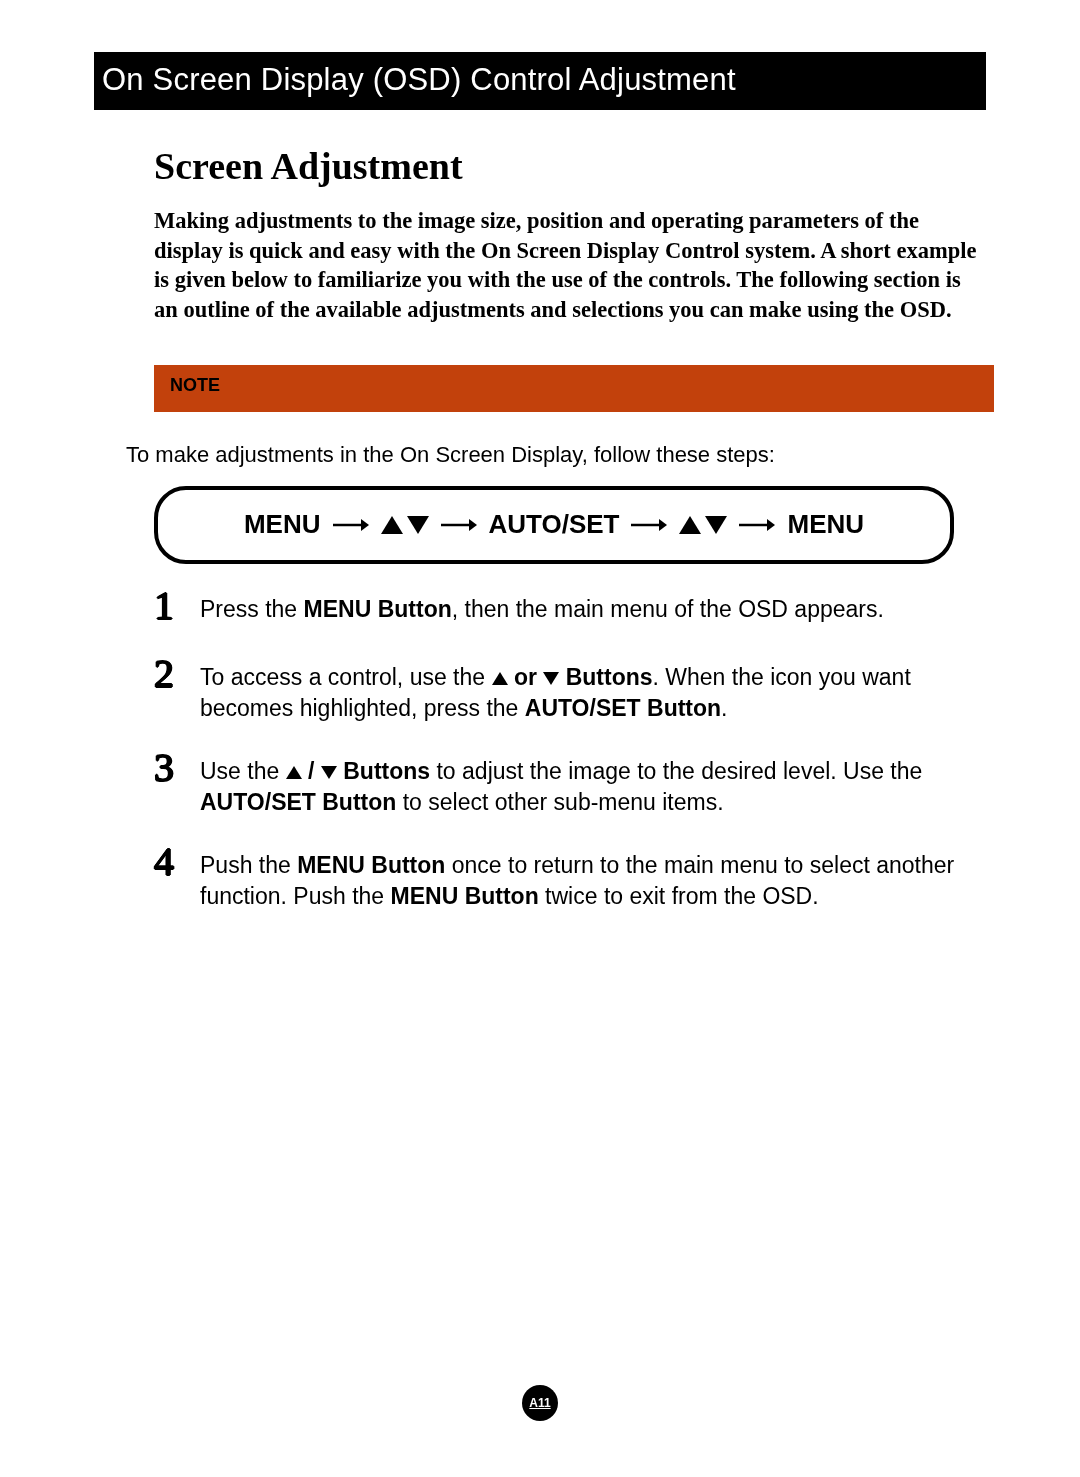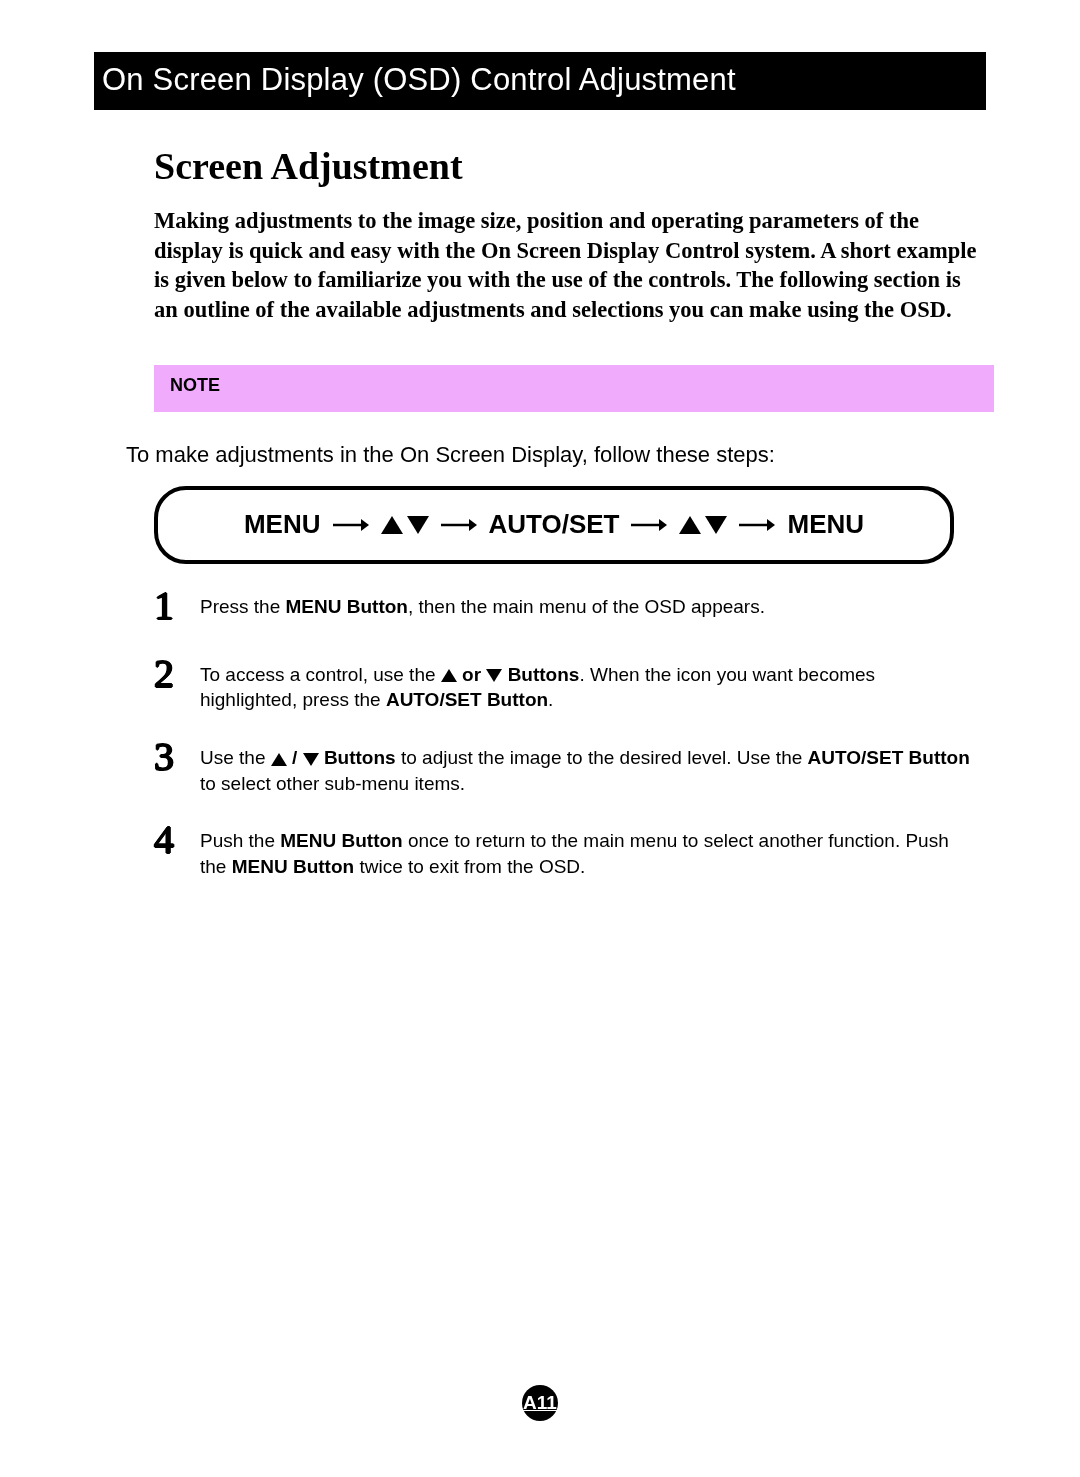--- a/index.html
+++ b/index.html
@@ -26,21 +26,21 @@
     margin: 34px 0 18px 60px;
   }
   .intro {
     font-family: "Times New Roman", Times, serif;
     font-weight: 700;
     font-size: 22.5px;
     line-height: 1.32;
     margin: 0 0 40px 60px;
   }
   .note-box {
-    background: #f0abfc;
+    background: #c2410c;
     margin: 0 0 0 60px;
     padding: 10px 16px 12px 16px;
     width: 840px;
   }
   .note-label {
     font-weight: 700;
     font-size: 18px;
     margin-bottom: 4px;
   }
   .note-item {
@@ -109,41 +109,41 @@
     line-height: 1;
     width: 30px;
     flex-shrink: 0;
     color: #000;
     position: relative;
     top: -4px;
     -webkit-text-stroke: 0.5px #000;
     text-shadow: 1px 0 #000, -1px 0 #000, 0 1px #000, 0 -1px #000;
   }
   .step-text {
-    font-size: 19px;
+    font-size: 23px;
     line-height: 1.35;
     padding-top: 4px;
   }
   .step-text b { font-weight: 700; }
   .page-footer {
     position: absolute;
     bottom: 56px;
     left: 0; right: 0;
     display: flex;
     justify-content: center;
   }
   .page-badge {
     background: #000;
     color: #fff;
     border-radius: 50%;
     width: 36px; height: 36px;
     display: flex;
     align-items: center;
     justify-content: center;
-    font-size: 19px;
+    font-size: 12px;
     font-weight: 700;
     text-decoration: underline;
   }
   .updown-group { display: inline-flex; gap: 4px; align-items: center; }
 </style>
 </head>
 <body>
 
 <div class="header-bar">
   <span>On Screen Display (OSD) Control Adjustment</span>

